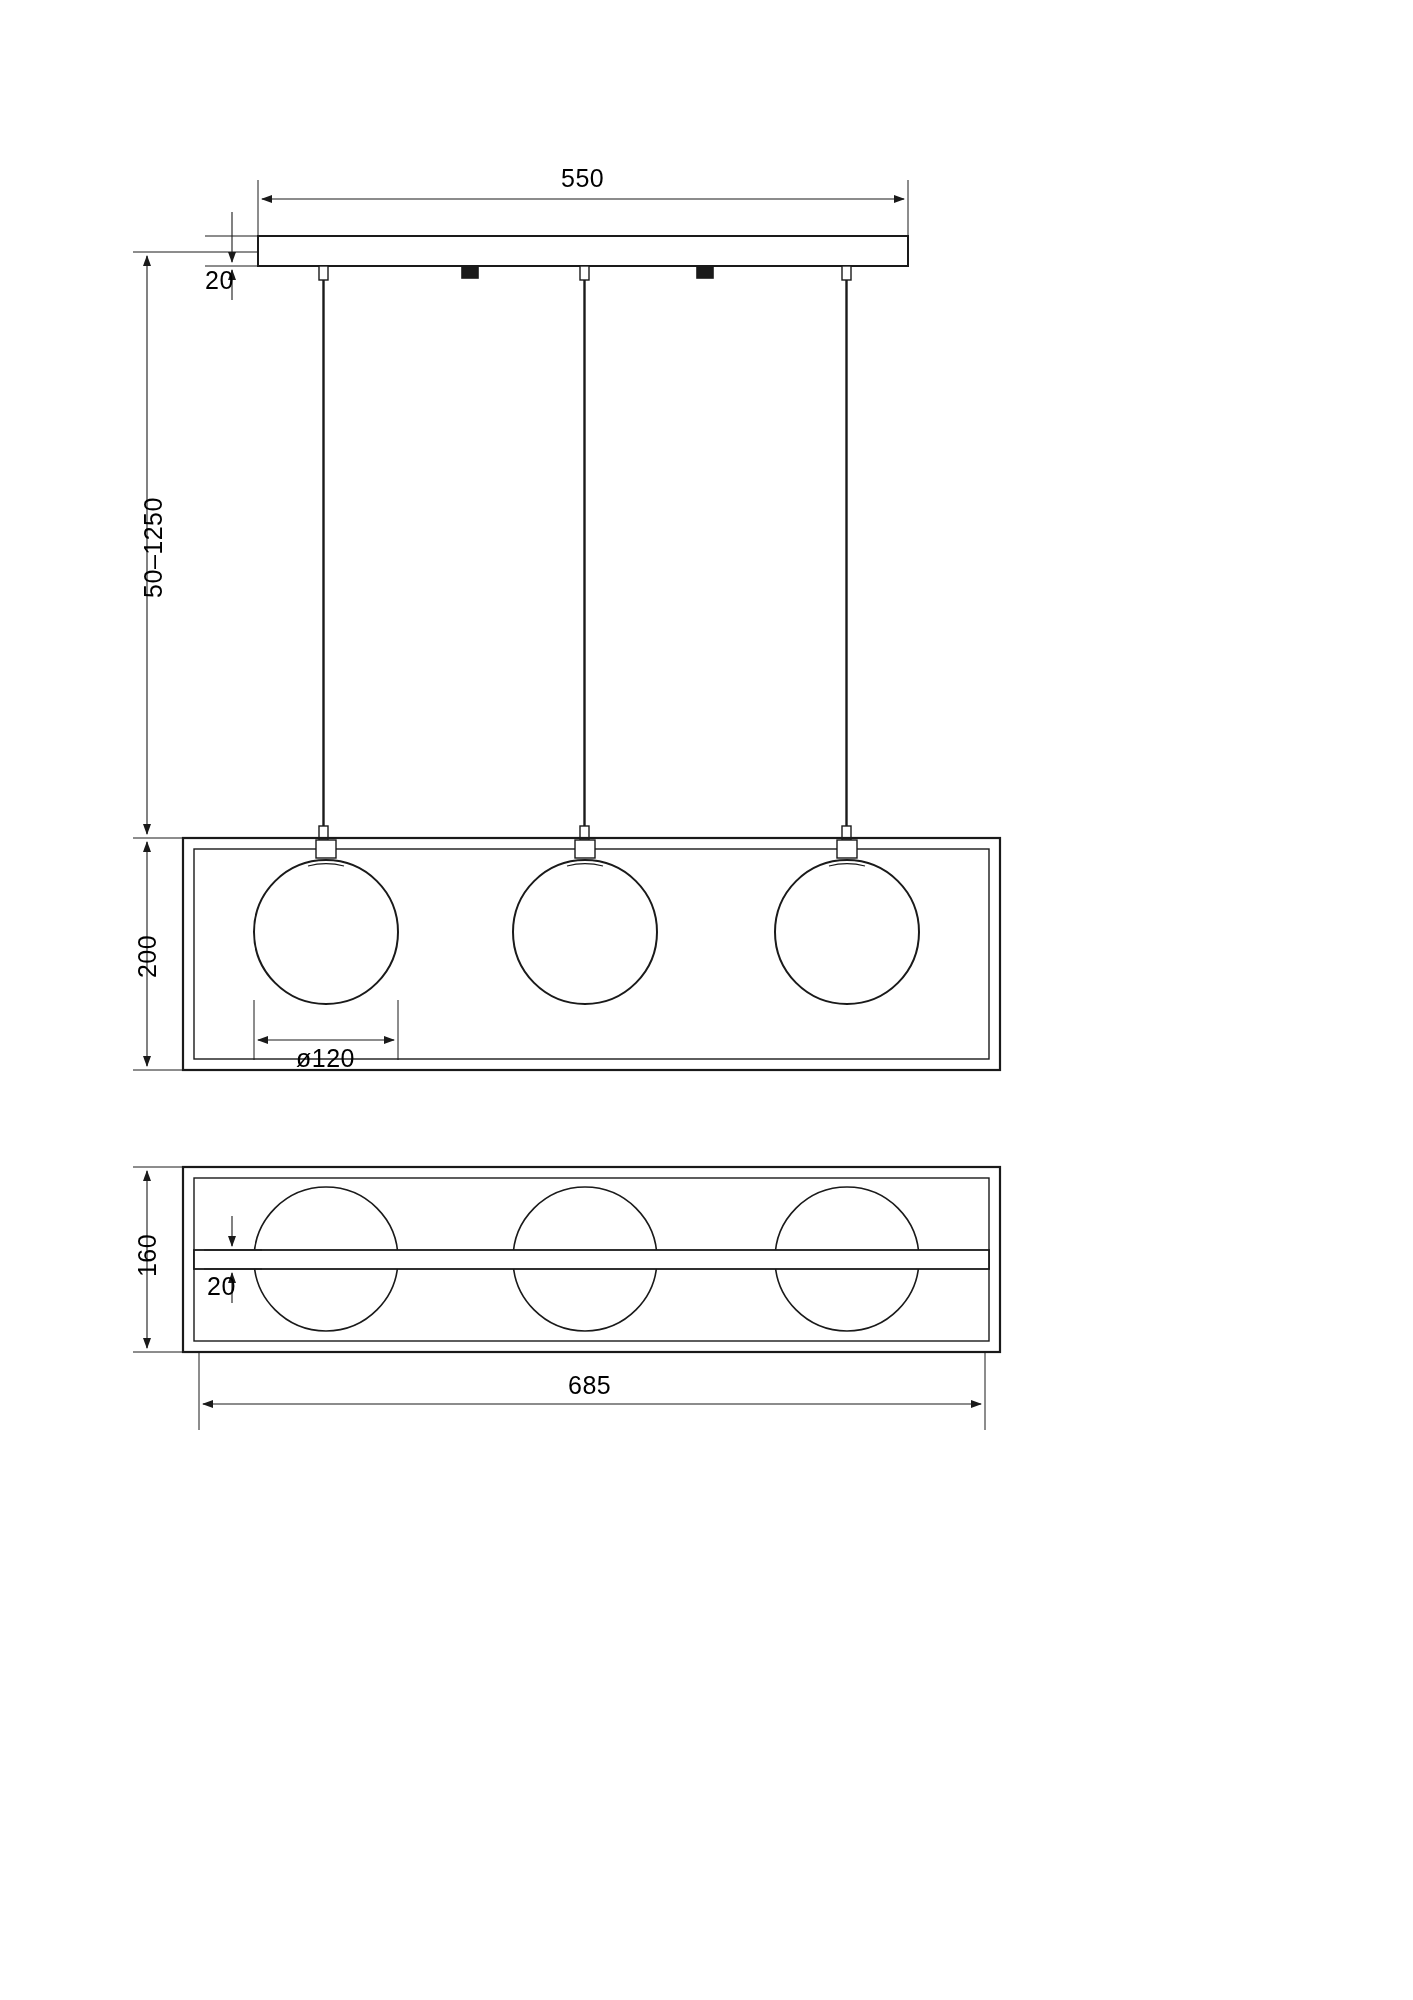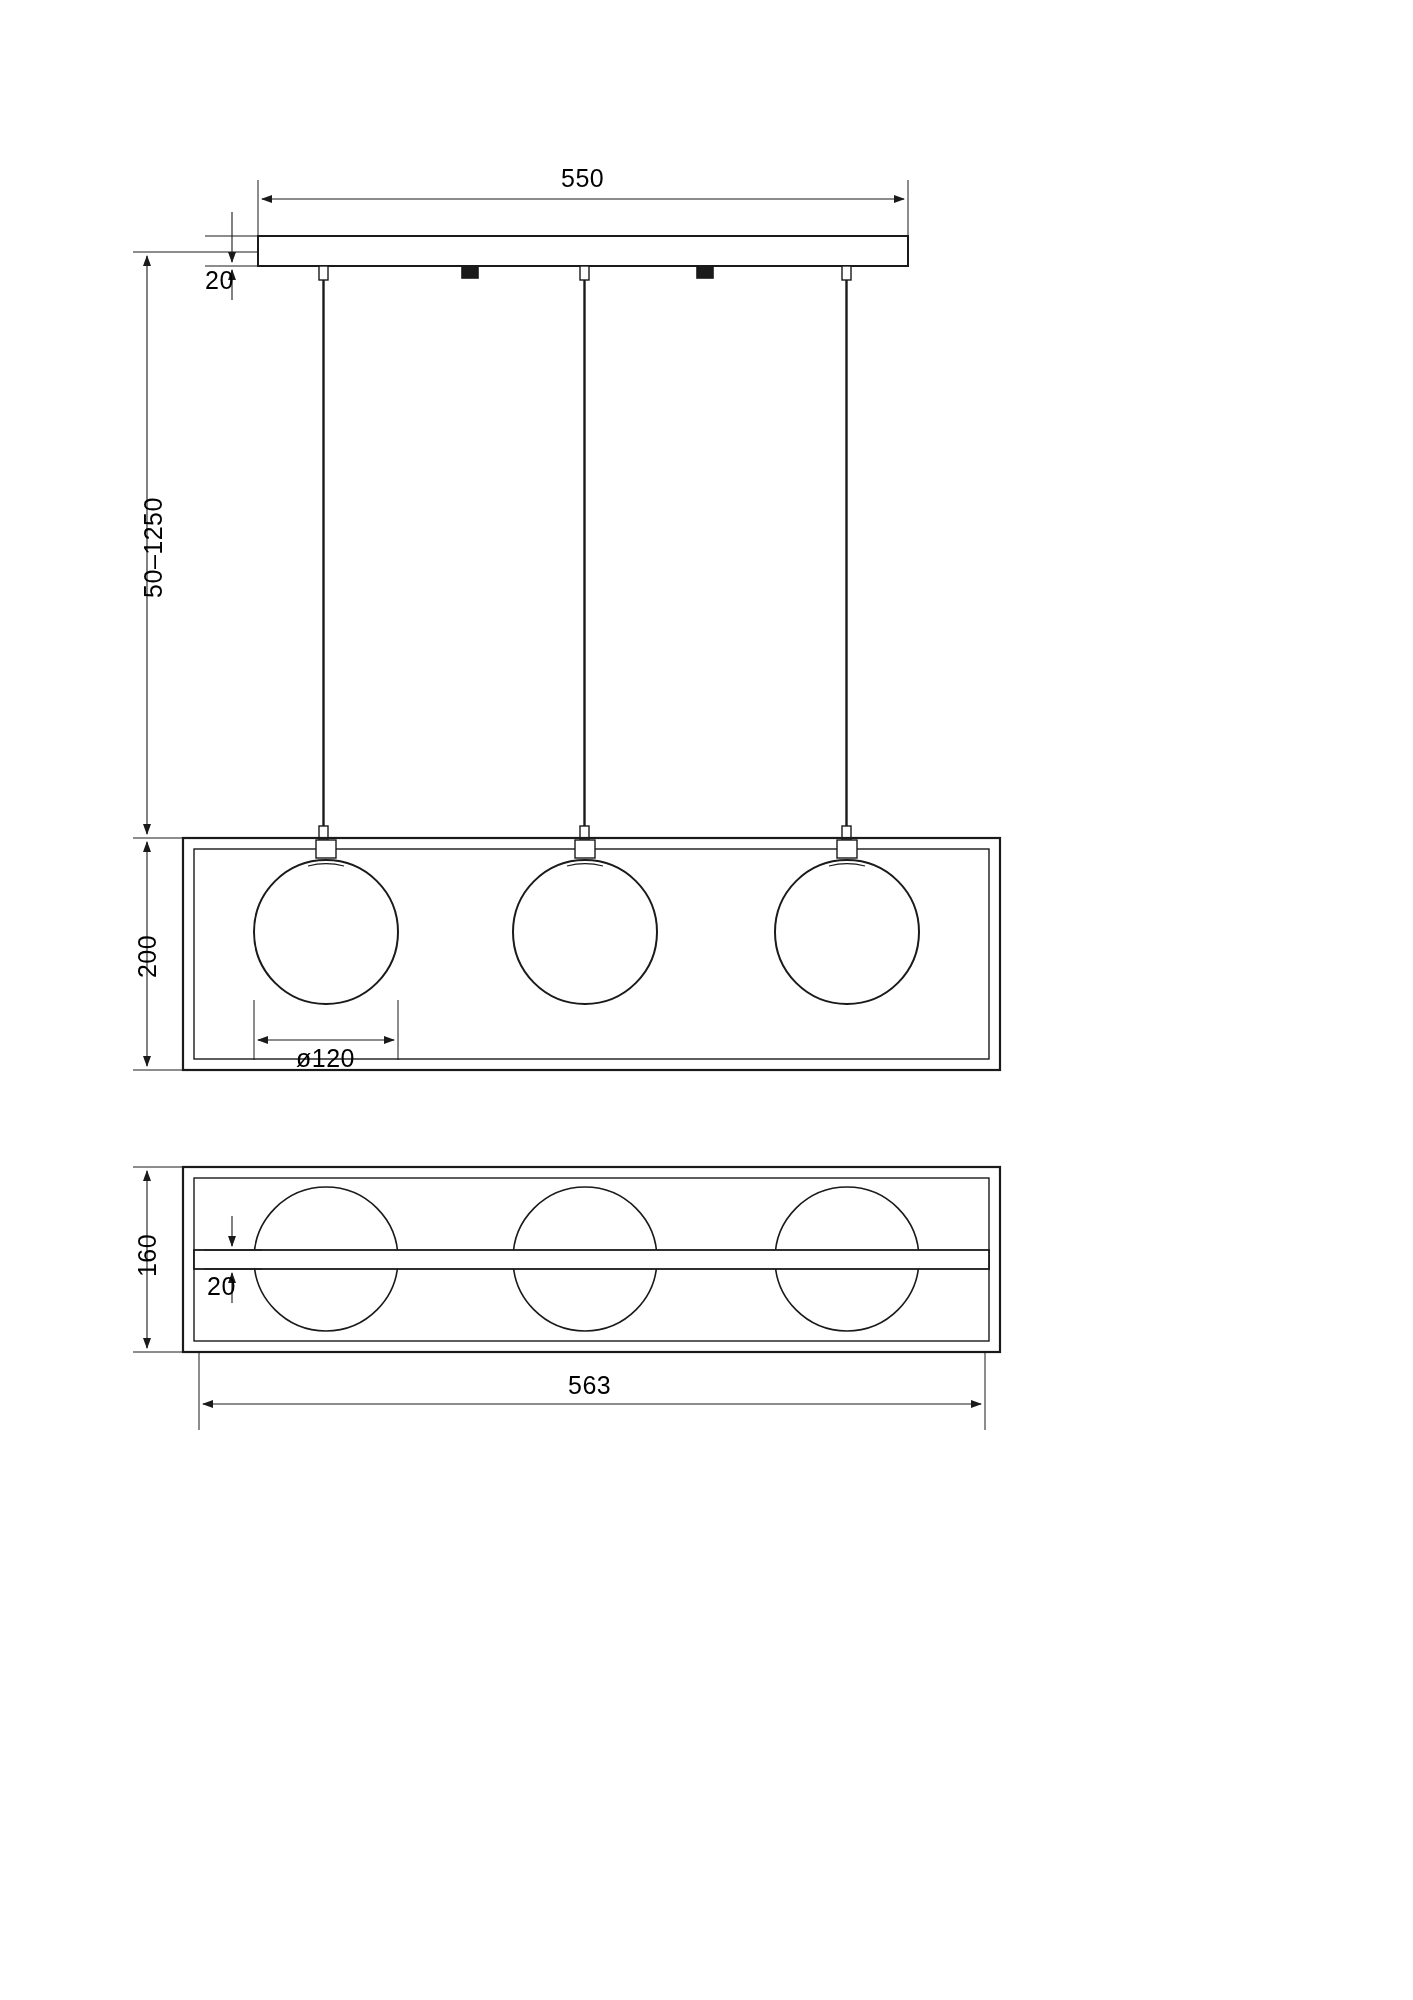--- a/index.html
+++ b/index.html
@@ -169,15 +169,15 @@
   <div class="dim-label vert" style="left:53px; top:533px; width:200px; text-align:center; transform:rotate(-90deg);">50–1250</div>
 
   <div class="dim-label vert" style="left:82px; top:942px; width:130px; text-align:center; transform:rotate(-90deg);">200</div>
 
   <div class="dim-label" style="left:296px; top:1044px;">ø120</div>
 
   <div class="dim-label vert" style="left:82px; top:1241px; width:130px; text-align:center; transform:rotate(-90deg);">160</div>
 
   <div class="dim-label" style="left:207px; top:1272px;">20</div>
 
-  <div class="dim-label" style="left:568px; top:1371px;">563</div>
+  <div class="dim-label" style="left:568px; top:1371px;">685</div>
 
 </div>
 
 </body></html>

